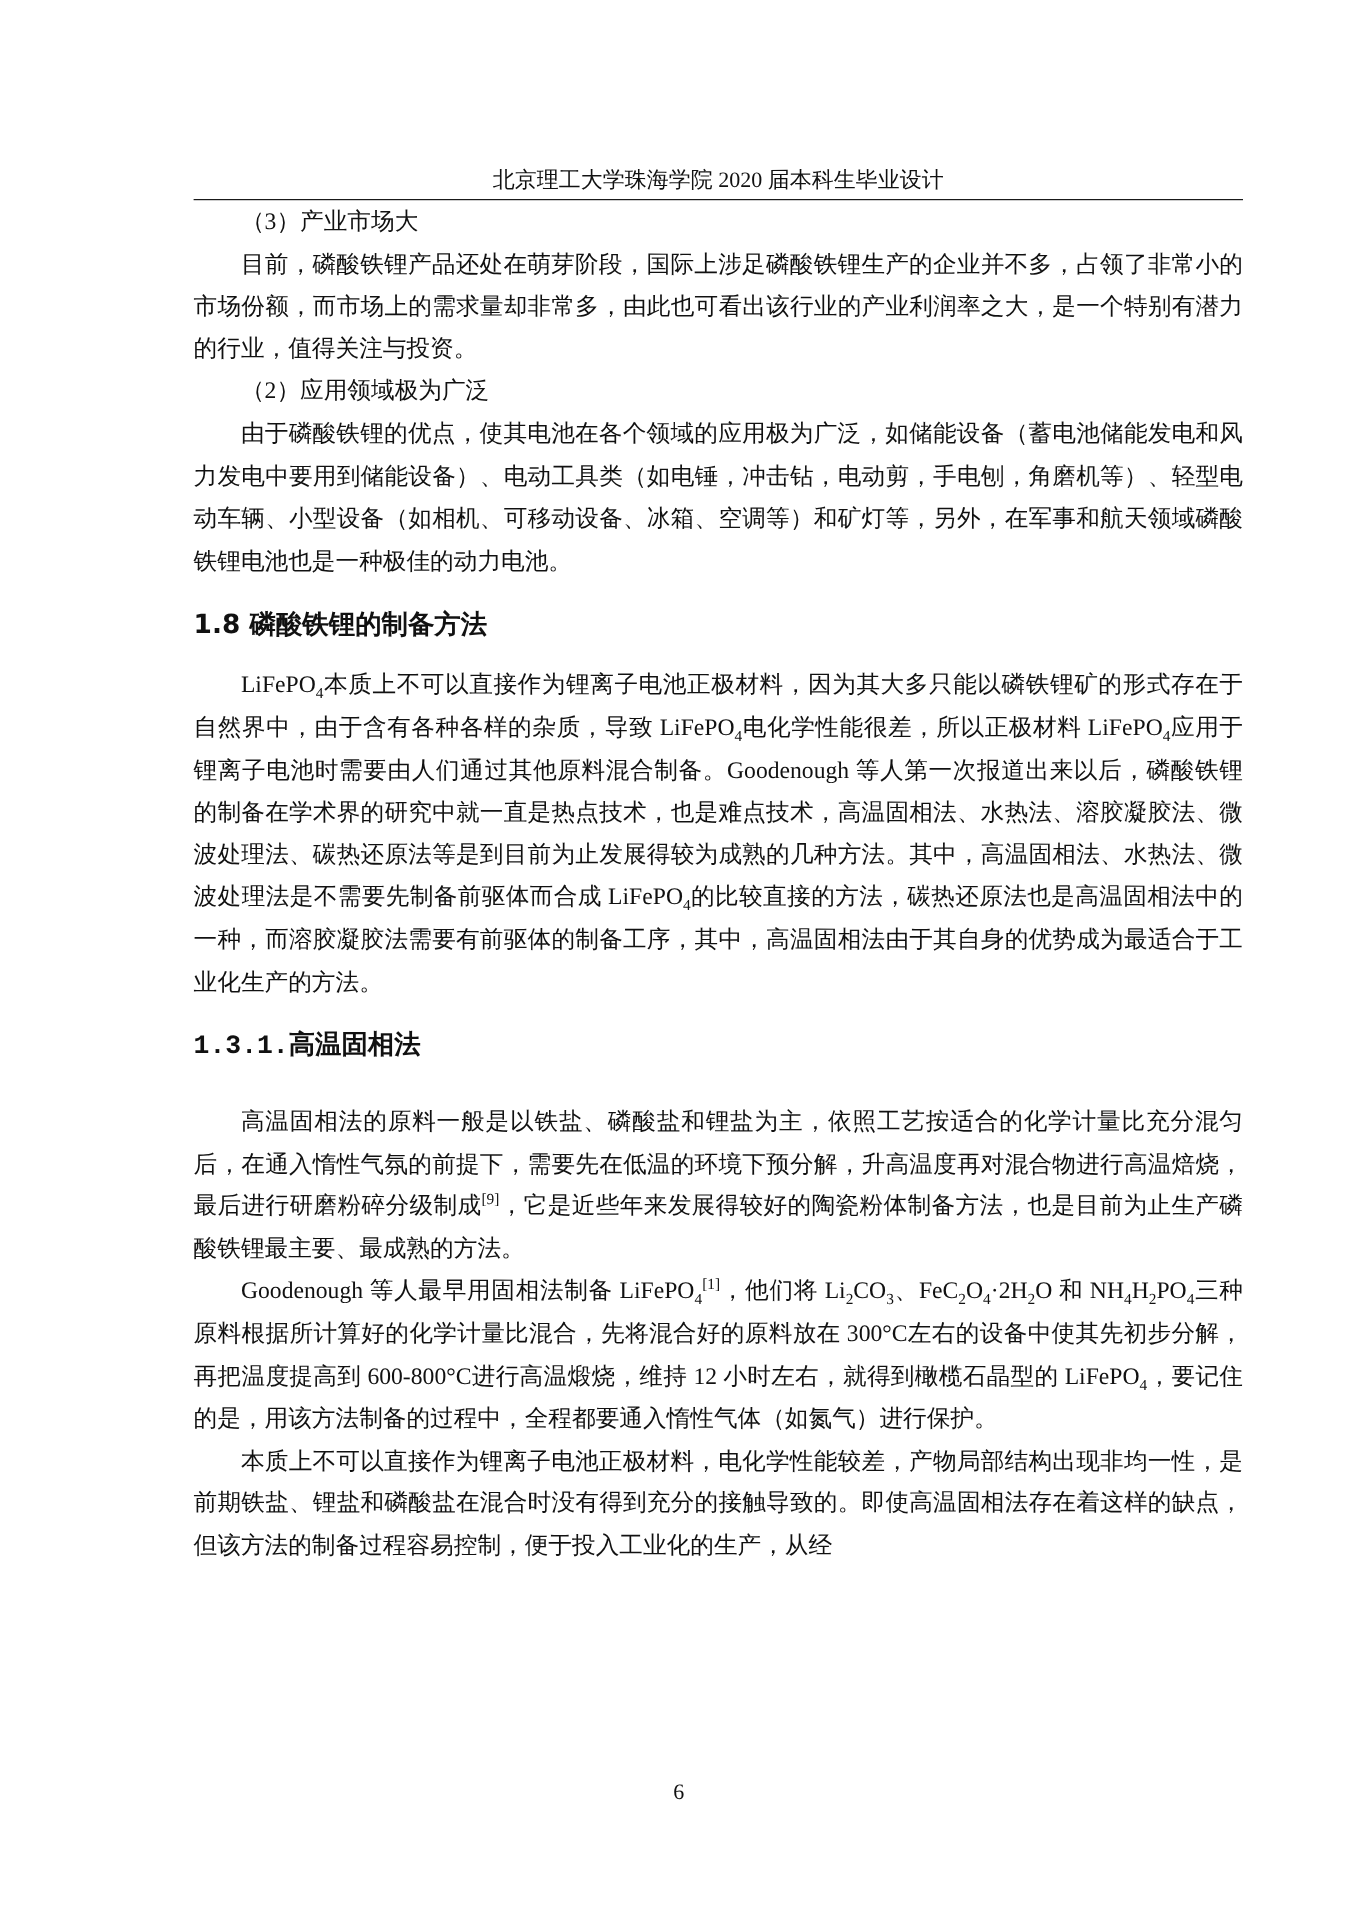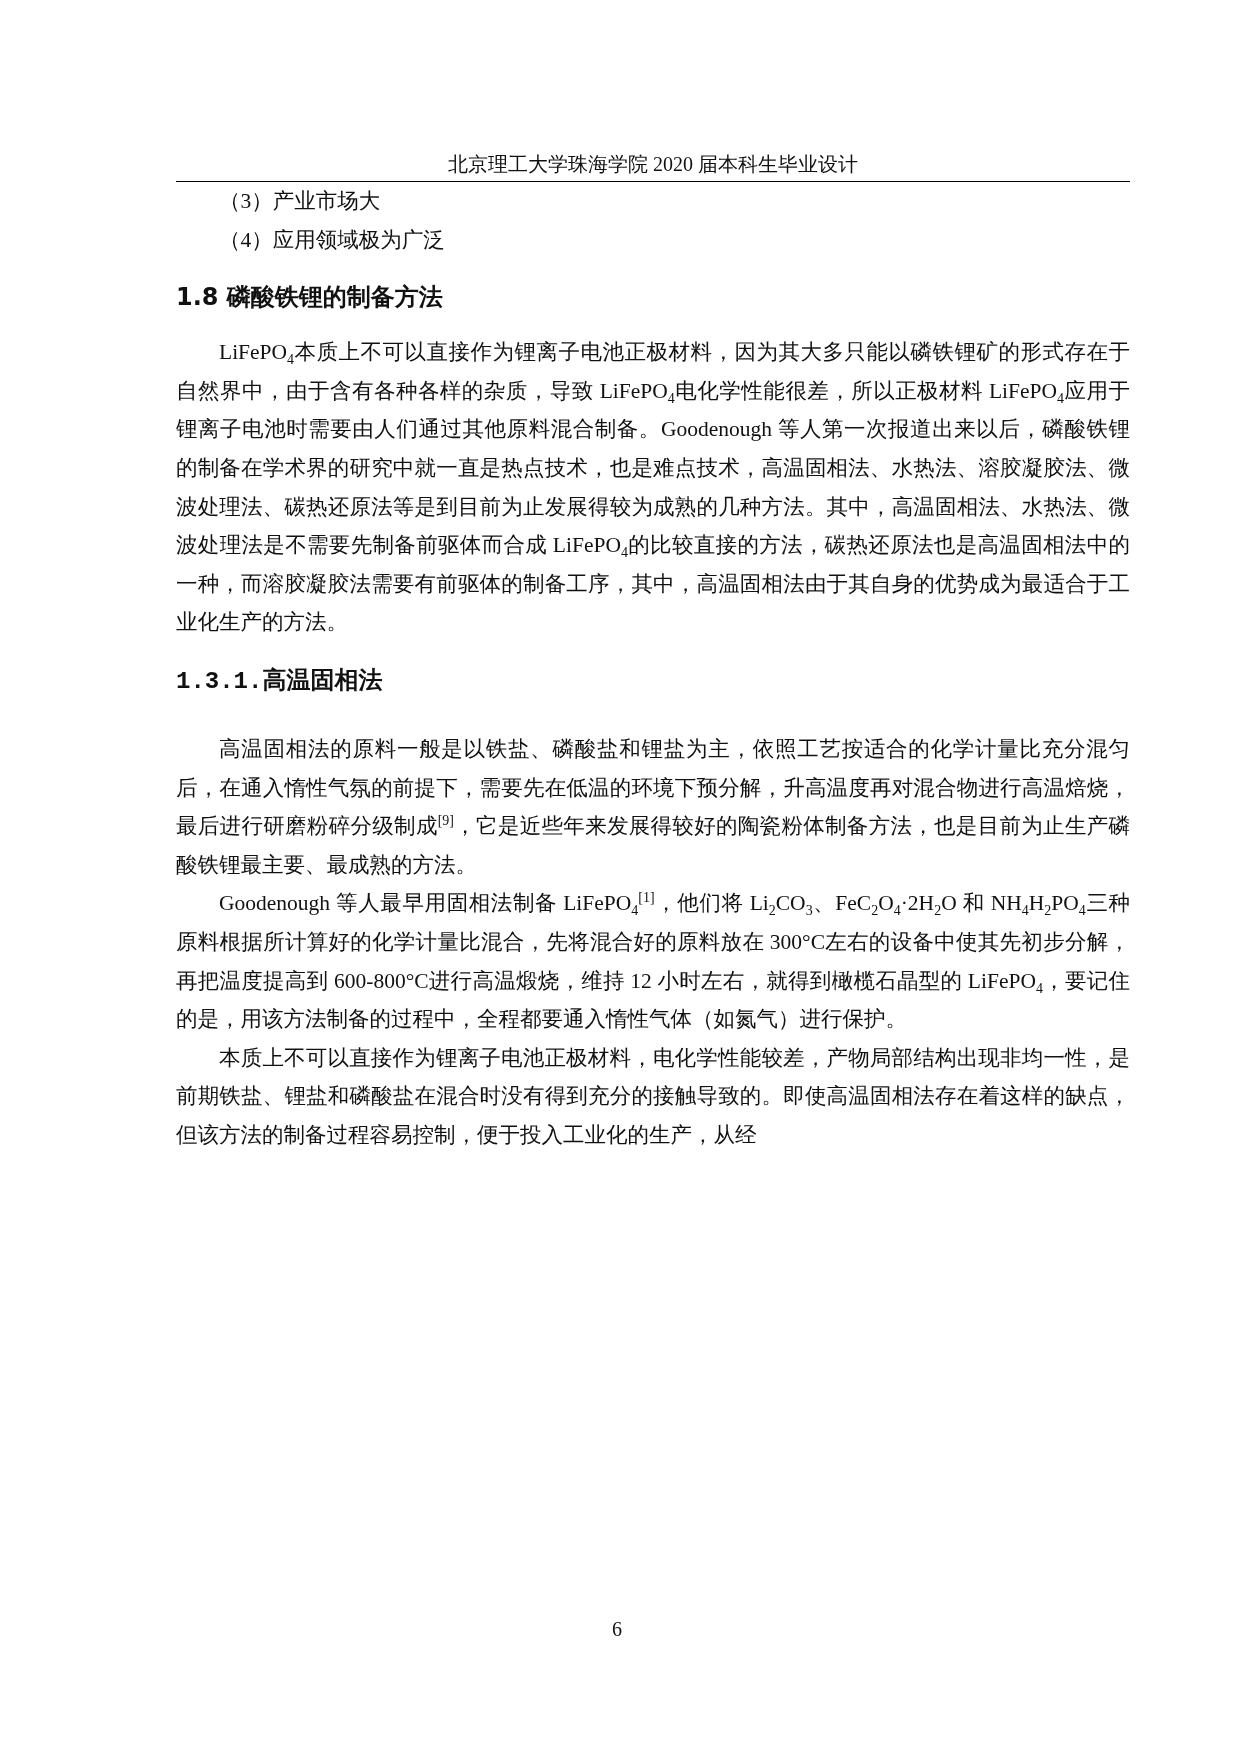--- a/index.html
+++ b/index.html
@@ -17,21 +17,23 @@
 </style>
 </head>
 <body>
 
 <div class="page">
   <div class="header">北京理工大学珠海学院 2020 届本科生毕业设计</div>
   <div class="header-rule"></div>
 
   <div class="content">
     <p class="p indent">（3）产业市场大</p>
-    <p class="p indent">（4）应用领域极为广泛</p>
+    <p class="p indent">目前，磷酸铁锂产品还处在萌芽阶段，国际上涉足磷酸铁锂生产的企业并不多，占领了非常小的市场份额，而市场上的需求量却非常多，由此也可看出该行业的产业利润率之大，是一个特别有潜力的行业，值得关注与投资。</p>
+    <p class="p indent">（2）应用领域极为广泛</p>
+    <p class="p indent">由于磷酸铁锂的优点，使其电池在各个领域的应用极为广泛，如储能设备（蓄电池储能发电和风力发电中要用到储能设备）、电动工具类（如电锤，冲击钻，电动剪，手电刨，角磨机等）、轻型电动车辆、小型设备（如相机、可移动设备、冰箱、空调等）和矿灯等，另外，在军事和航天领域磷酸铁锂电池也是一种极佳的动力电池。</p>
 
     <div style="height:18px"></div>
     <h2 class="h2" style="line-height:40px">1.8 磷酸铁锂的制备方法</h2>
     <div style="height:16px"></div>
 
     <p class="p indent"><span>LiFePO</span><sub>4</sub><span>本质上不可以直接作为锂离子电池正极材料，因为其大多只能以磷铁锂矿的形式存在于自然界中，由于含有各种各样的杂质，导致 LiFePO</span><sub>4</sub><span>电化学性能很差，所以正极材料 LiFePO</span><sub>4</sub><span>应用于锂离子电池时需要由人们通过其他原料混合制备。Goodenough 等人第一次报道出来以后，磷酸铁锂的制备在学术界的研究中就一直是热点技术，也是难点技术，高温固相法、水热法、溶胶凝胶法、微波处理法、碳热还原法等是到目前为止发展得较为成熟的几种方法。其中，高温固相法、水热法、微波处理法是不需要先制备前驱体而合成 LiFePO</span><sub>4</sub><span>的比较直接的方法，碳热还原法也是高温固相法中的一种，而溶胶凝胶法需要有前驱体的制备工序，其中，高温固相法由于其自身的优势成为最适合于工业化生产的方法。</span></p>
 
     <div style="height:20px"></div>
     <h3 class="h3" style="line-height:40px">1.3.1.高温固相法</h3>
     <div style="height:28px"></div>

